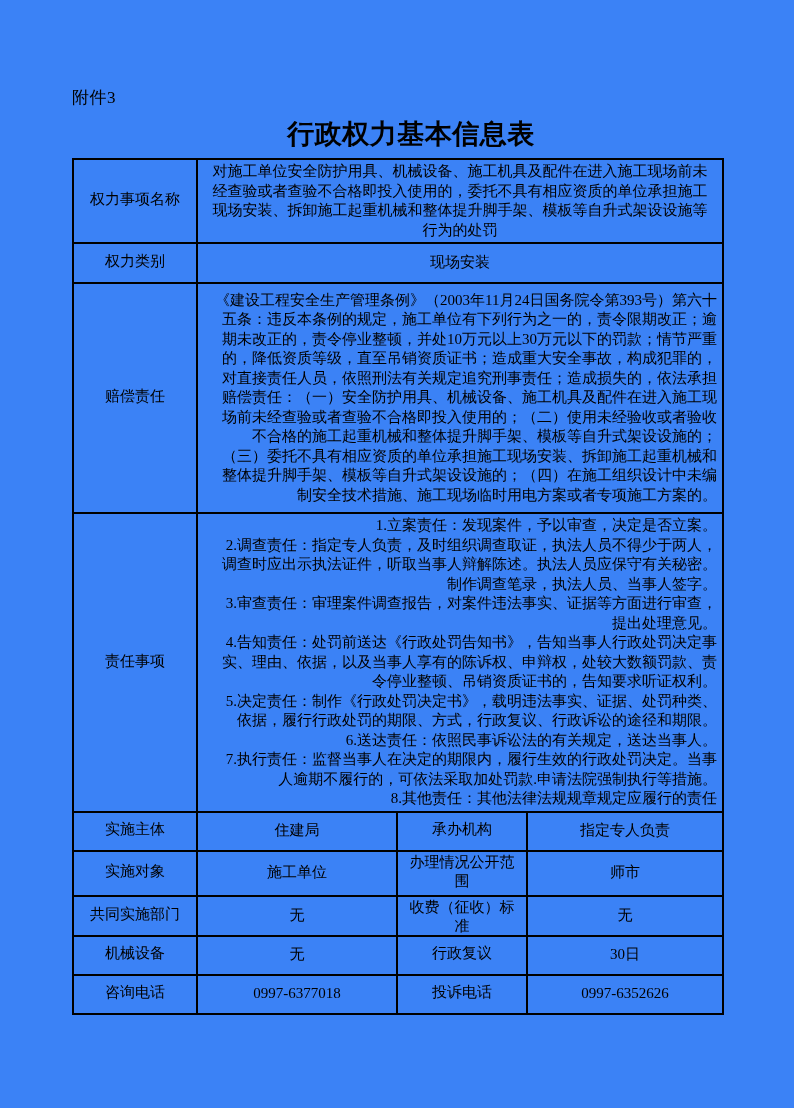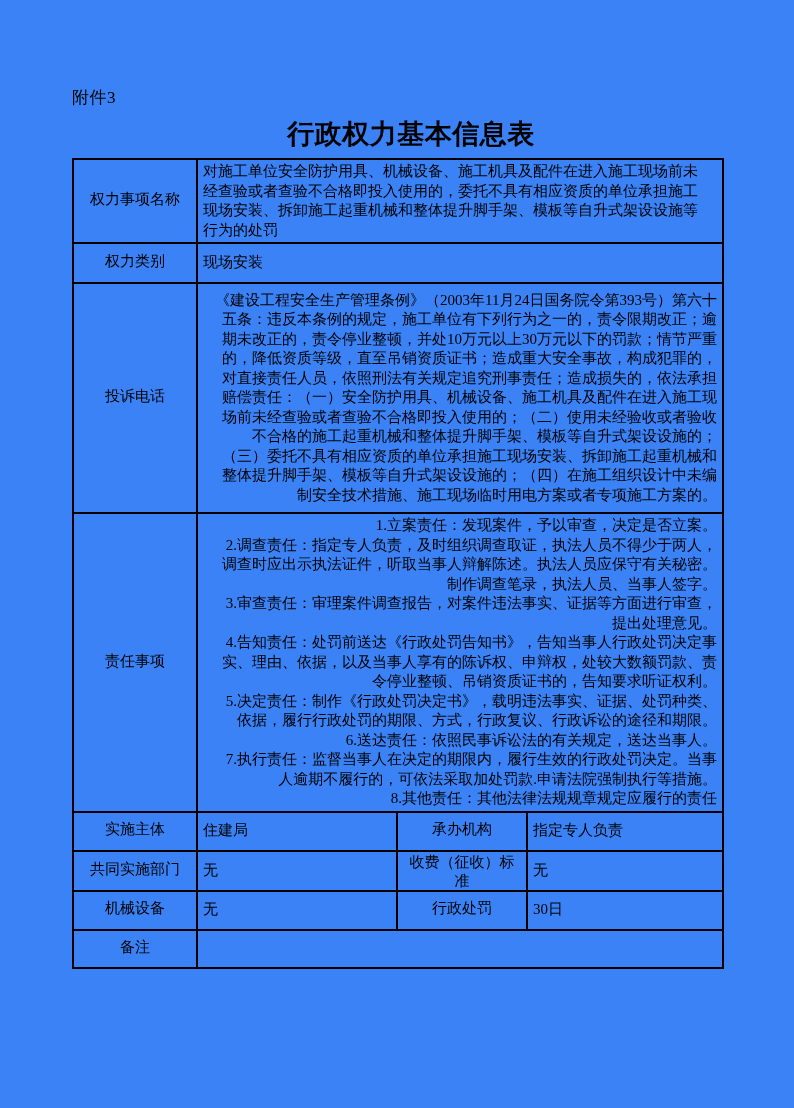--- a/index.html
+++ b/index.html
@@ -49,20 +49,21 @@
     vertical-align: middle;
     padding: 2px 5px;
     overflow: hidden;
   }
   td.label-cell {
     text-align: center;
     padding: 2px 2px;
     font-family: Liberation Mono, monospace;
   }
   td.value-center {
+    text-align: center;
     border-radius: 12px;
   }
   td.value-left {
     text-align: right;
     padding: 2px 4px 2px 6px;
   }
   .pre {
     white-space: pre-line;
   }
   .clip {
@@ -104,21 +105,21 @@
 现场安装、拆卸施工起重机械和整体提升脚手架、模板等自升式架设设施等
 行为的处罚</td>
       </tr>
 
       <tr class="r1">
         <td class="label-cell">权力类别</td>
         <td colspan="3" class="value-center">现场安装</td>
       </tr>
 
       <tr class="r2">
-        <td class="label-cell">投诉电话</td>
+        <td class="label-cell">赔偿责任</td>
         <td colspan="3" class="value-left pre">《建设工程安全生产管理条例》（2003年11月24日国务院令第393号）第六十
 五条：违反本条例的规定，施工单位有下列行为之一的，责令限期改正；逾
 期未改正的，责令停业整顿，并处10万元以上30万元以下的罚款；情节严重
 的，降低资质等级，直至吊销资质证书；造成重大安全事故，构成犯罪的，
 对直接责任人员，依照刑法有关规定追究刑事责任；造成损失的，依法承担
 赔偿责任：（一）安全防护用具、机械设备、施工机具及配件在进入施工现
 场前未经查验或者查验不合格即投入使用的；（二）使用未经验收或者验收
 不合格的施工起重机械和整体提升脚手架、模板等自升式架设设施的；
 （三）委托不具有相应资质的单位承担施工现场安装、拆卸施工起重机械和
 整体提升脚手架、模板等自升式架设设施的；（四）在施工组织设计中未编
@@ -144,40 +145,48 @@
 8.其他责任：其他法律法规规章规定应履行的责任</td>
       </tr>
 
       <tr class="r4">
         <td class="label-cell">实施主体</td>
         <td class="value-center">住建局</td>
         <td class="label-cell">承办机构</td>
         <td class="value-center">指定专人负责</td>
       </tr>
 
+      <tr class="r5">
+        <td class="label-cell">实施对象</td>
+        <td class="value-center">施工单位</td>
+        <td class="label-cell">办理情况公开范围</td>
+        <td class="value-center">师市</td>
+      </tr>
 
       <tr class="r6">
         <td class="label-cell">共同实施部门</td>
         <td class="value-center">无</td>
         <td class="label-cell">
           <div class="clip">收费（征收）标准
 及依据</div>
         </td>
         <td class="value-center">无</td>
       </tr>
 
       <tr class="r7">
         <td class="label-cell">机械设备</td>
         <td class="value-center">无</td>
-        <td class="label-cell">行政处罚</td>
+        <td class="label-cell">行政复议</td>
         <td class="value-center">30日</td>
       </tr>
 
+      <tr class="r8">
+        <td class="label-cell">咨询电话</td>
+        <td class="value-center">0997-6377018</td>
+        <td class="label-cell">投诉电话</td>
+        <td class="value-center">0997-6352626</td>
+      </tr>
 
-      <tr class="r9">
-        <td class="label-cell">备注</td>
-        <td colspan="3" class="value-left"></td>
-      </tr>
 
     </tbody>
   </table>
 
 </div>
 
 </body></html>

